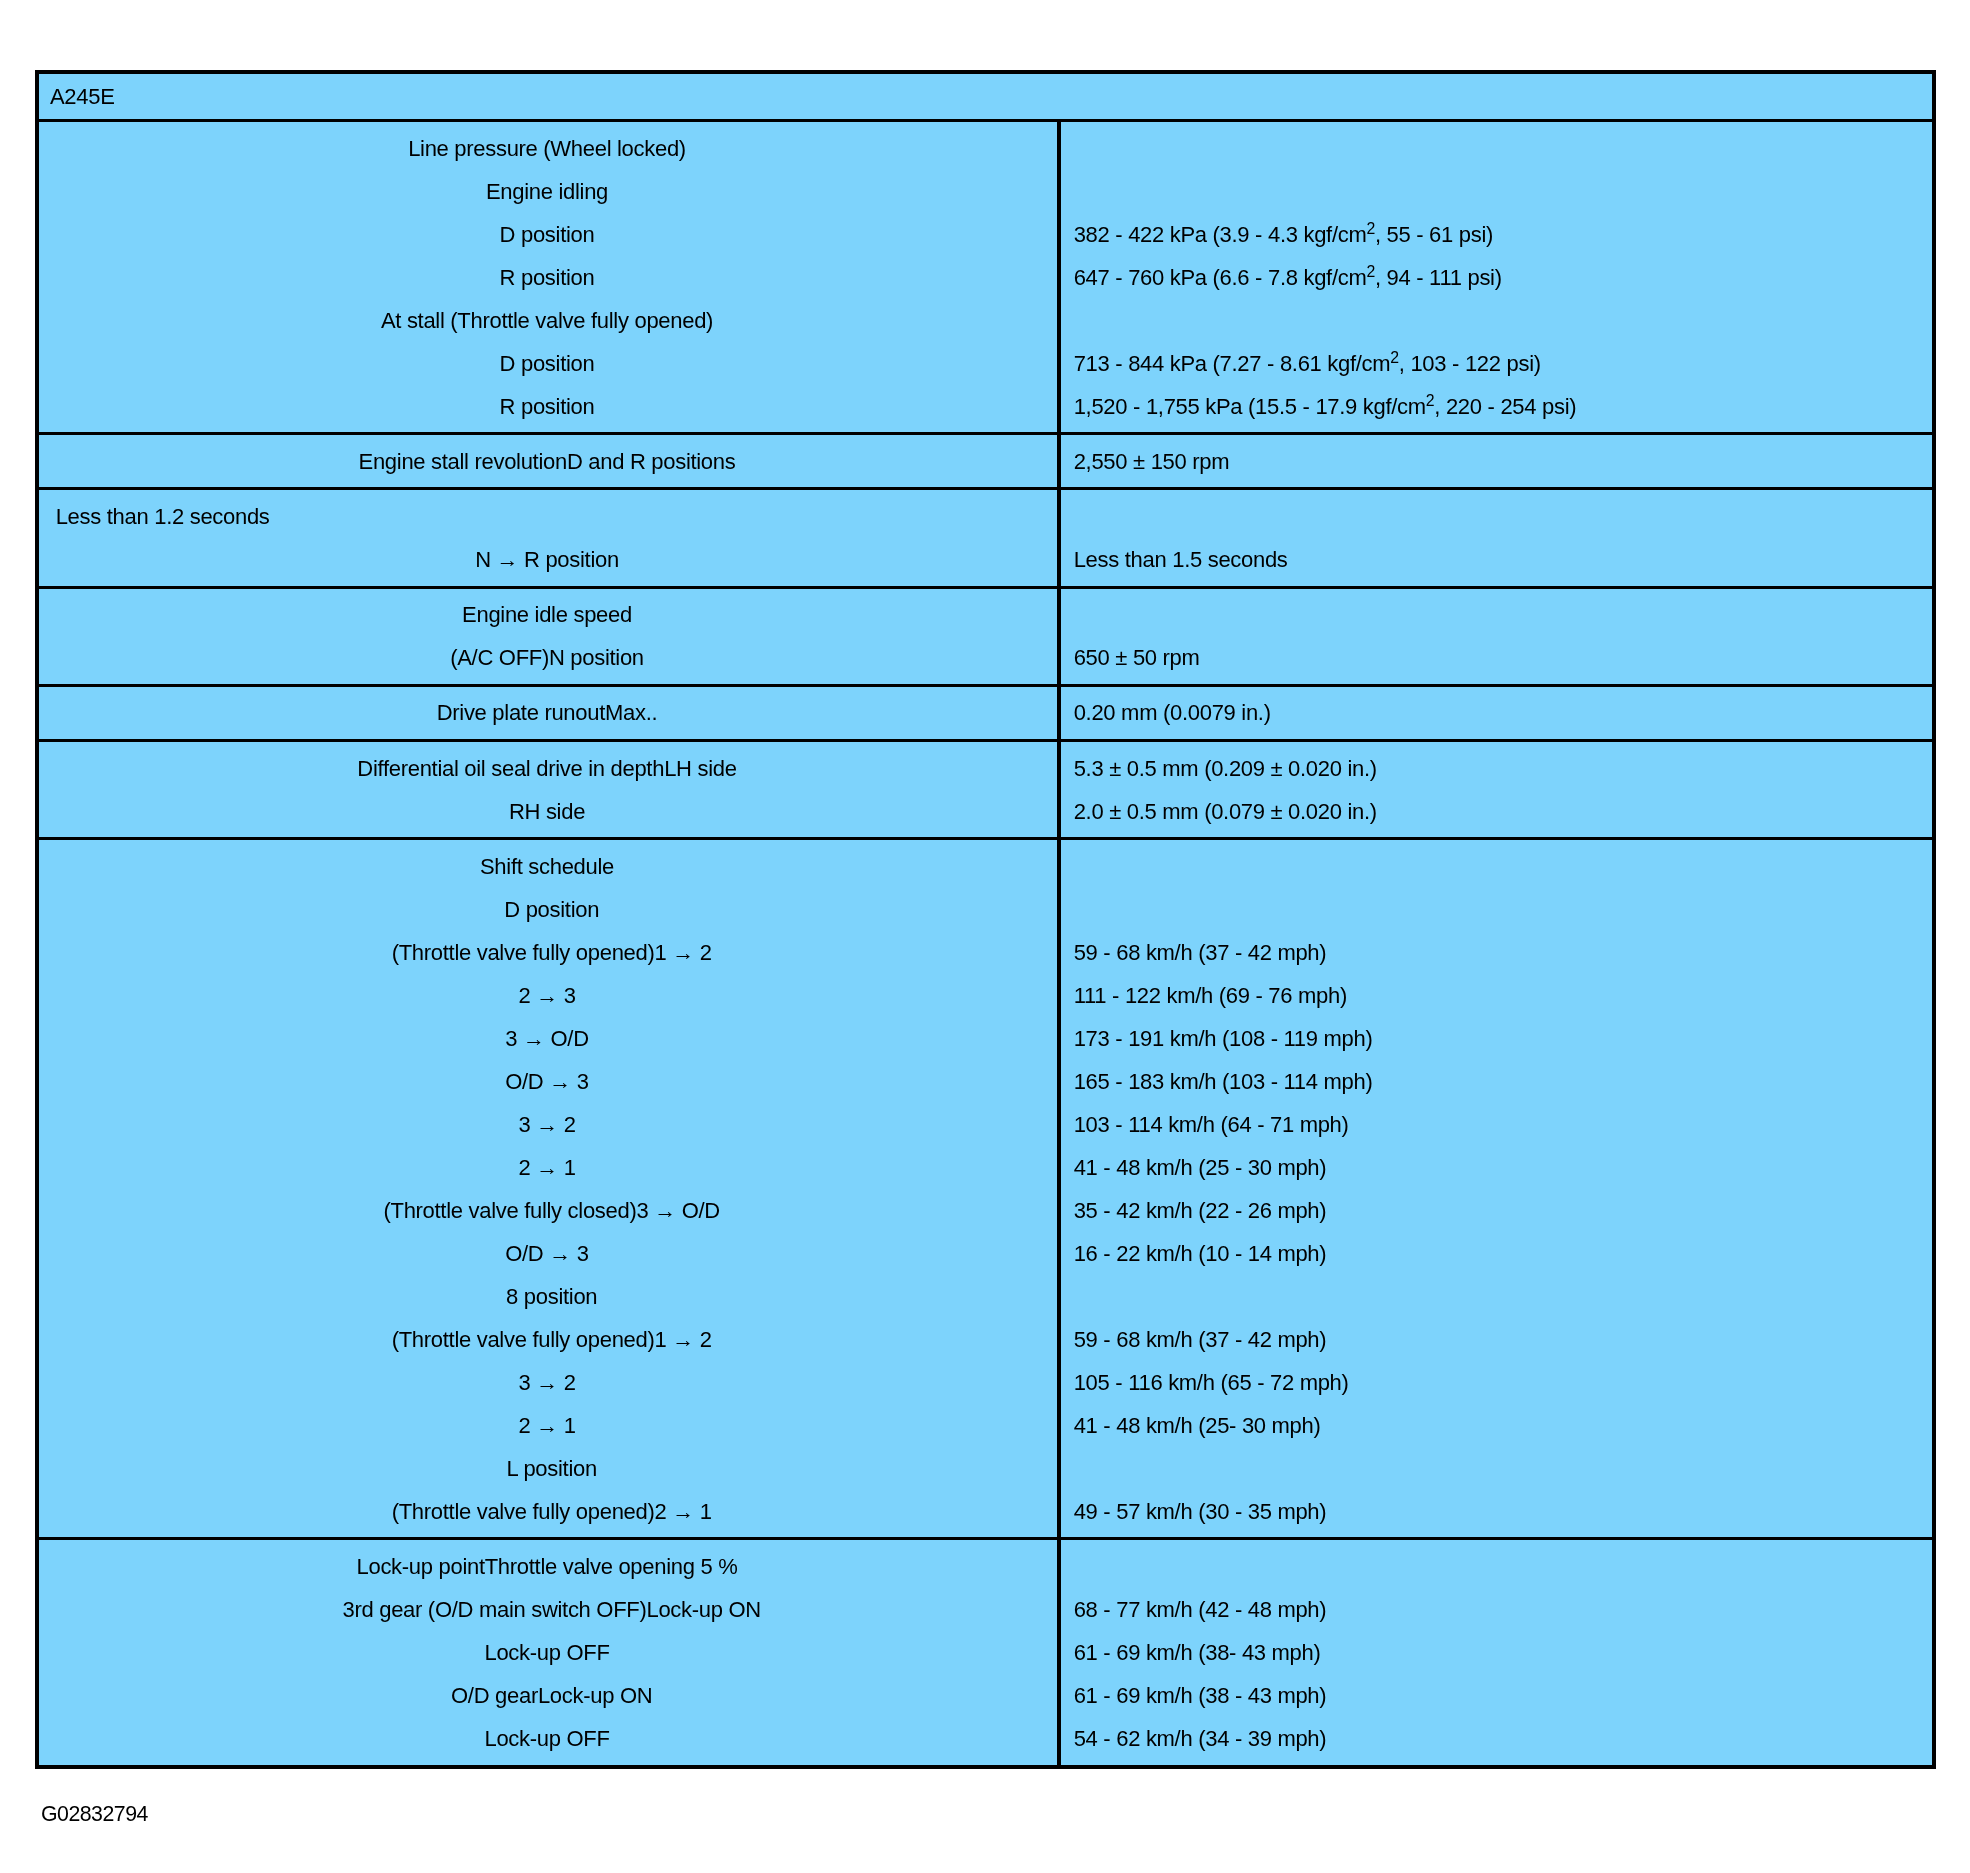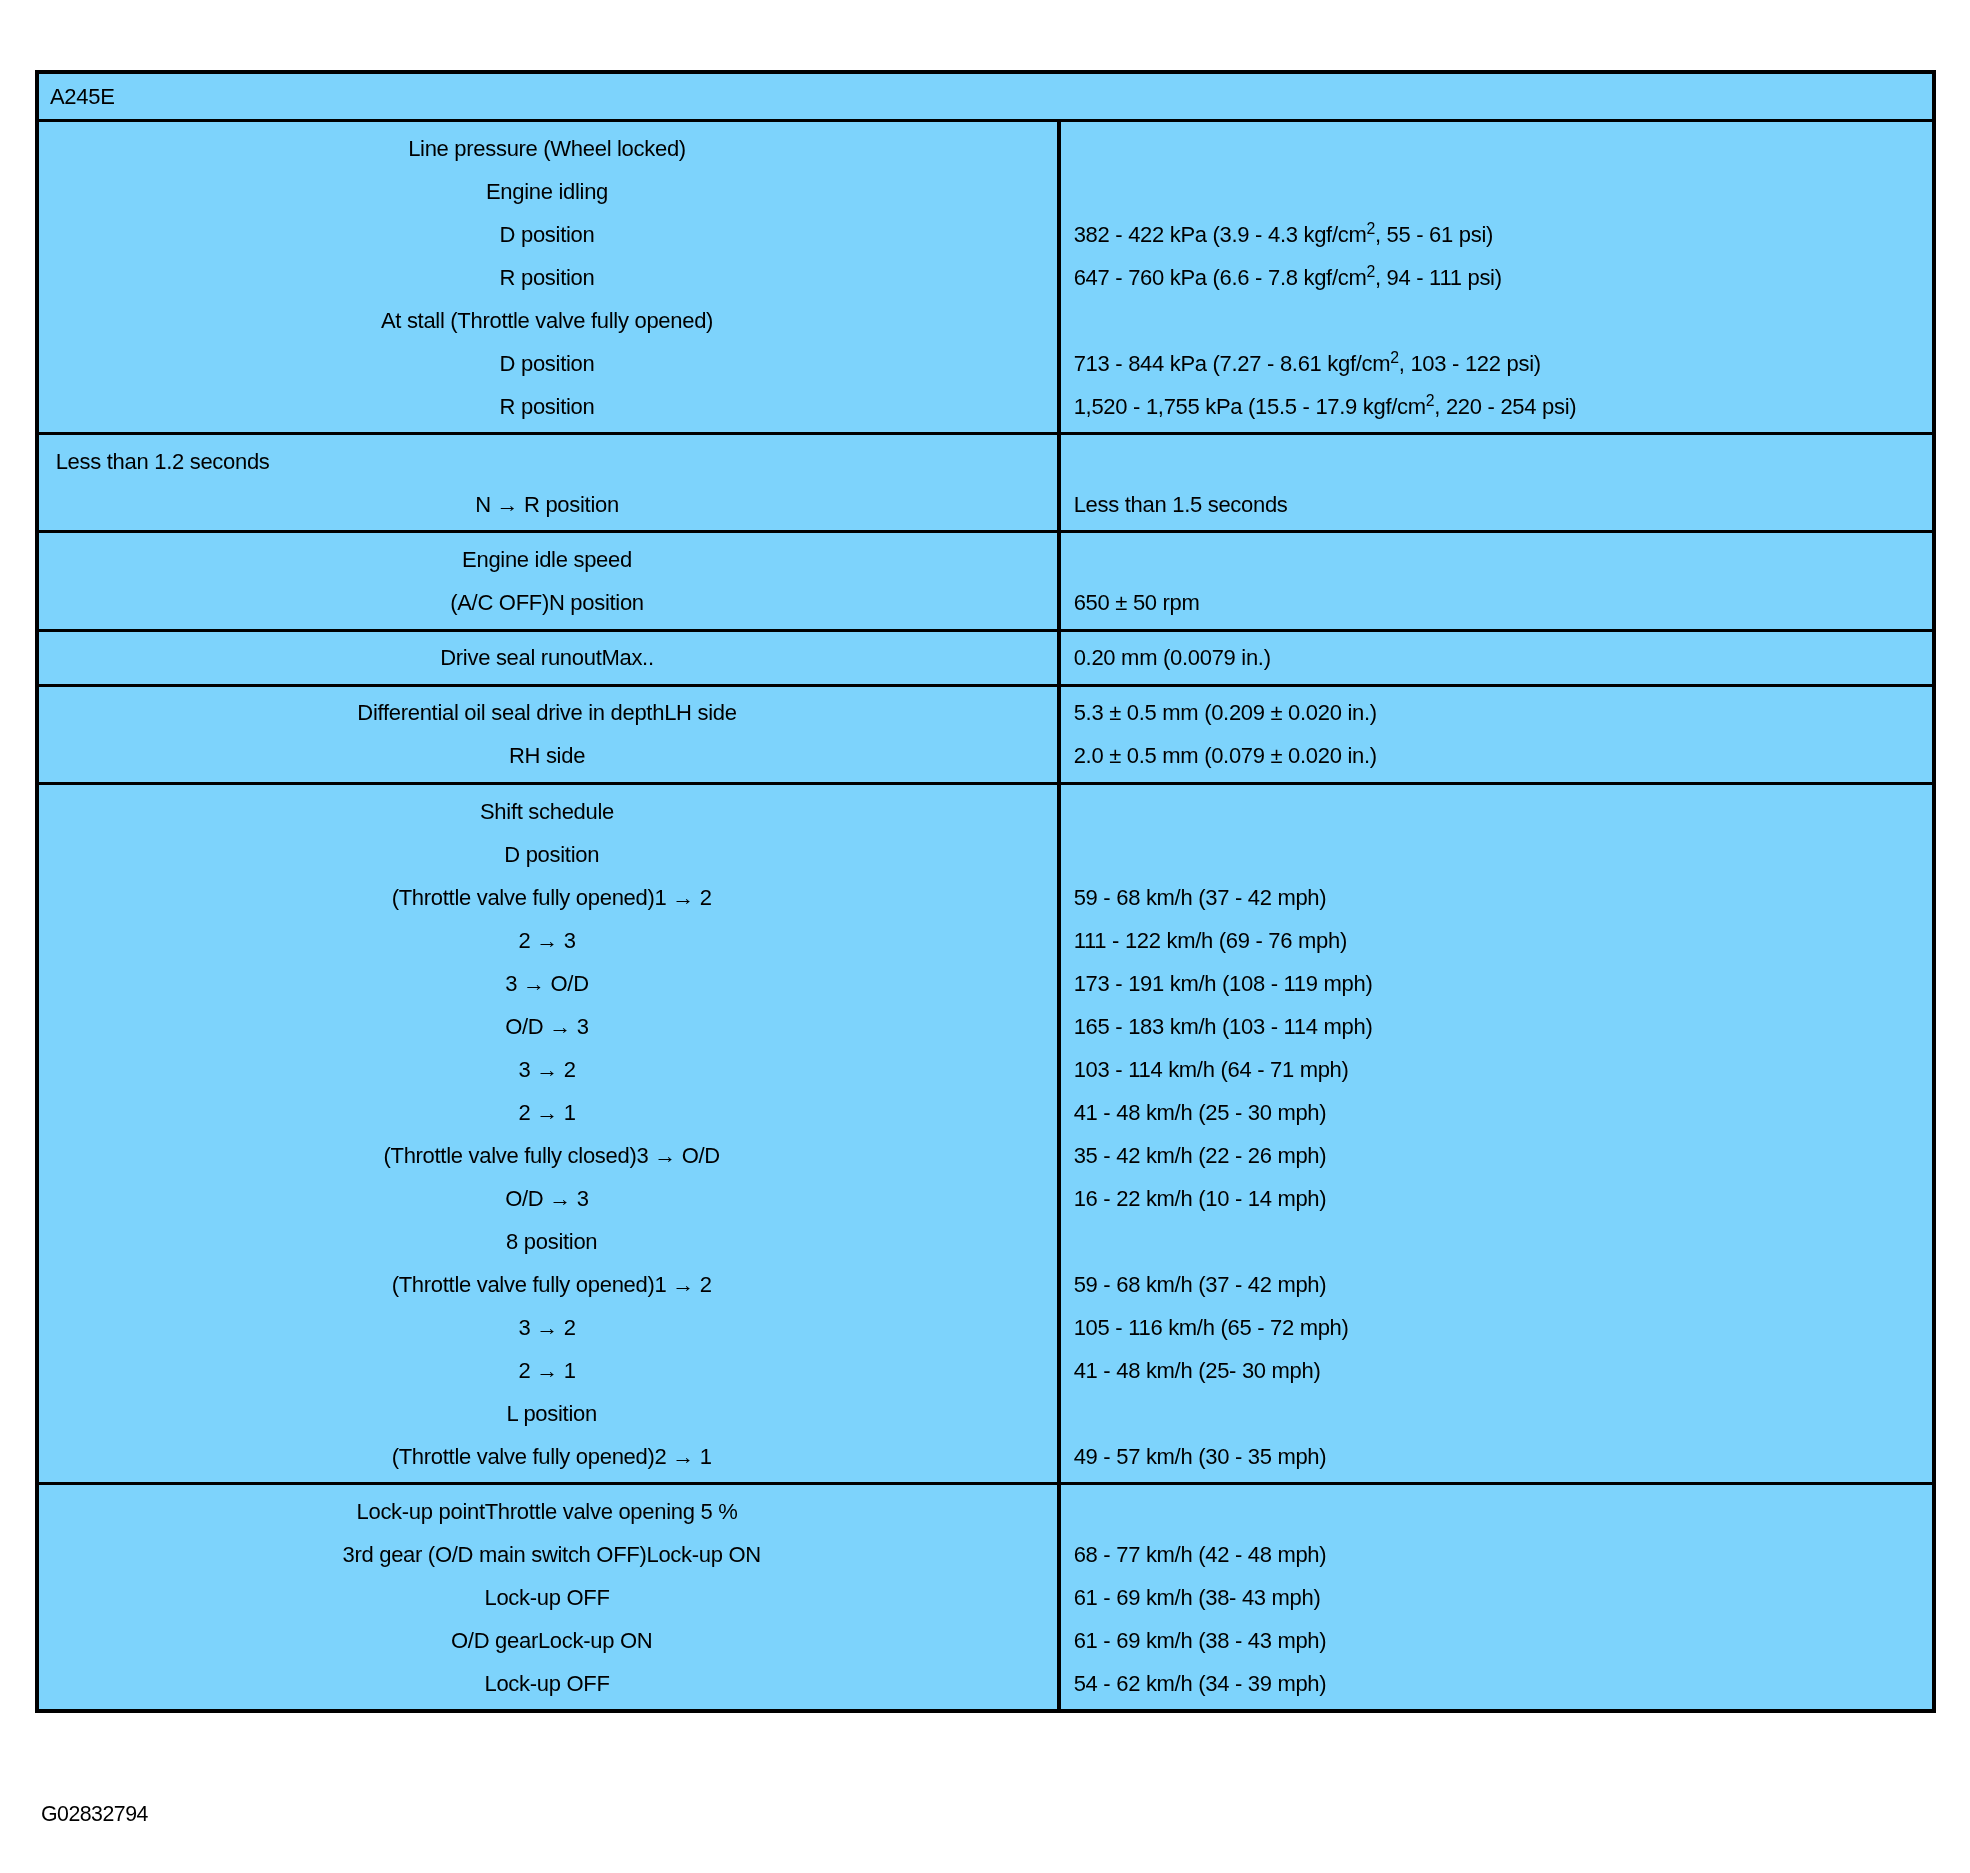--- a/index.html
+++ b/index.html
@@ -141,20 +141,29 @@
         <div class="row">
           <div class="col1">
             <span class="label"></span>
             <span class="sub">R position</span>
           </div>
           <div class="col2">1,520 - 1,755 kPa (15.5 - 17.9 kgf/cm<span class="sup">2</span>, 220 - 254 psi)</div>
         </div>
       </div>
       <div class="section">
         <div class="row">
+          <div class="col1">
+            <span class="label">Engine stall revolution</span>
+            <span class="sub">D and R positions</span>
+          </div>
+          <div class="col2">2,550 ± 150 rpm</div>
+        </div>
+      </div>
+      <div class="section">
+        <div class="row">
           <div class="col2">Less than 1.2 seconds</div>
         </div>
         <div class="row">
           <div class="col1">
             <span class="label"></span>
             <span class="sub">N → R position</span>
           </div>
           <div class="col2">Less than 1.5 seconds</div>
         </div>
       </div>
@@ -170,21 +179,21 @@
           <div class="col1">
             <span class="label">(A/C OFF)</span>
             <span class="sub">N position</span>
           </div>
           <div class="col2">650 ± 50 rpm</div>
         </div>
       </div>
       <div class="section">
         <div class="row">
           <div class="col1">
-            <span class="label">Drive seal runout</span>
+            <span class="label">Drive plate runout</span>
             <span class="sub">Max..</span>
           </div>
           <div class="col2">0.20 mm (0.0079 in.)</div>
         </div>
       </div>
       <div class="section">
         <div class="row">
           <div class="col1">
             <span class="label">Differential oil seal drive in depth</span>
             <span class="sub">LH side</span>

